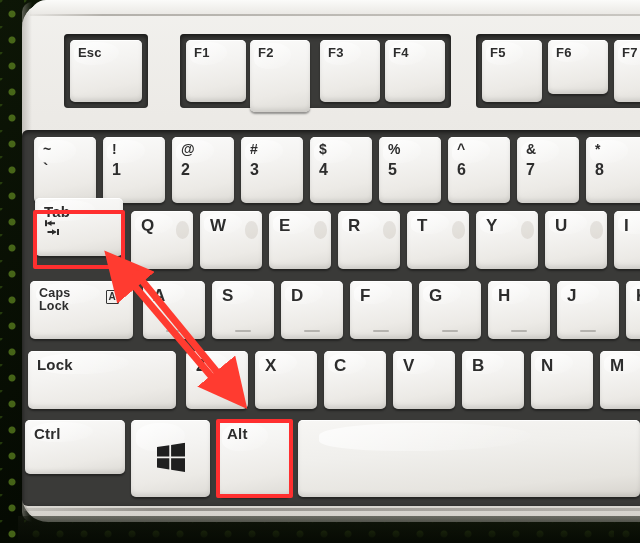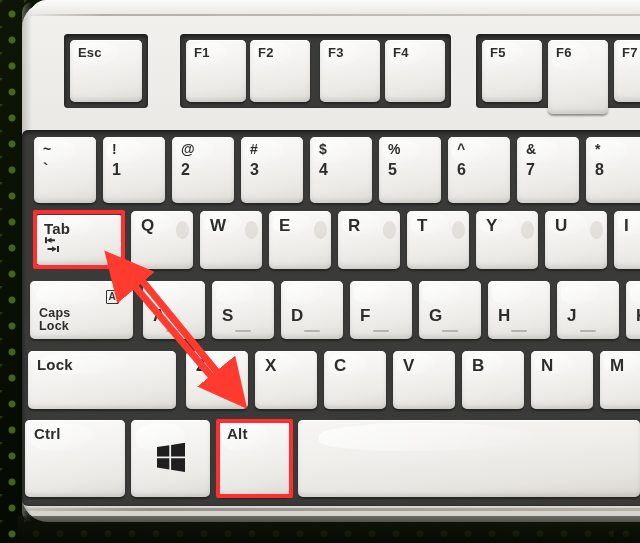--- a/index.html
+++ b/index.html
@@ -85,21 +85,21 @@
     overflow:hidden;
   }
   .key .lbl{
     position:absolute;
     left:9px; top:6px;
     line-height:1.05;
     white-space:pre-line;
   }
   .key.fn{font-size:13px;font-weight:600;}
   .key.fn .lbl{left:8px;top:6px;}
-  .key.small .lbl{font-size:12.5px;margin-top:20px;}
+  .key.small .lbl{font-size:12.5px;}
   .key.alpha .lbl{
     left:10px;top:6px;font-size:17px;font-weight:600;
   }
   .key .dual-top{position:absolute;left:9px;top:4px;font-size:14px;}
   .key .dual-bot{position:absolute;left:9px;top:24px;font-size:16px;}
 
   .key .glint{
     position:absolute;left:6%;top:4%;width:62%;height:36%;
     background:linear-gradient(150deg,rgba(255,255,255,.75),rgba(255,255,255,0));
     border-radius:50% 50% 60% 40%;
@@ -164,37 +164,37 @@
 
   <div id="row-function">
       <div class="key fn " style="left: 70px; top: 40px; width: 72px; height: 62px;">
         <span class="glint"></span>
         <span class="lbl">Esc</span>
       </div>
       <div class="key fn " style="left: 186px; top: 40px; width: 60px; height: 62px;">
         <span class="glint"></span>
         <span class="lbl">F1</span>
       </div>
-      <div class="key fn " style="left: 250px; top: 40px; width: 60px; height: 62px;">
+      <div class="key fn " style="left: 250px; top: 40px; width: 60px; height: 72px;">
         <span class="glint"></span>
         <span class="lbl">F2</span>
       </div>
       <div class="key fn " style="left: 320px; top: 40px; width: 60px; height: 62px;">
         <span class="glint"></span>
         <span class="lbl">F3</span>
       </div>
       <div class="key fn " style="left: 385px; top: 40px; width: 60px; height: 62px;">
         <span class="glint"></span>
         <span class="lbl">F4</span>
       </div>
       <div class="key fn " style="left: 482px; top: 40px; width: 60px; height: 62px;">
         <span class="glint"></span>
         <span class="lbl">F5</span>
       </div>
-      <div class="key fn " style="left: 548px; top: 40px; width: 60px; height: 74px;">
+      <div class="key fn " style="left: 548px; top: 40px; width: 60px; height: 54px;">
         <span class="glint"></span>
         <span class="lbl">F6</span>
       </div>
       <div class="key fn " style="left: 614px; top: 40px; width: 60px; height: 62px;">
         <span class="glint"></span>
         <span class="lbl">F7</span>
       </div>
     </div>
 
   <div id="row-number">
@@ -239,21 +239,21 @@
         <span class="dual-bot">7</span>
       </div>
       <div class="key  " style="left: 586px; top: 137px; width: 62px; height: 66px;">
         <span class="glint"></span>
         <span class="dual-top">*</span>
         <span class="dual-bot">8</span>
       </div>
     </div>
 
   <div id="row-top-letter">
-      <div class="key  " style="left: 35px; top: 215px; width: 88px; height: 50px;">
+      <div class="key  " style="left: 35px; top: 198px; width: 88px; height: 58px;">
         <span class="glint"></span>
         <span class="lbl">Tab</span>
         <span class="tab-icon"><svg width="26" height="17" viewBox="0 0 26 17">
             <path d="M11,3.2 L3.5,3.2" stroke="#2d2d2d" stroke-width="2.1"></path>
             <path d="M7.5,0.4 L3.0,3.2 L7.5,6.0 Z" fill="#2d2d2d"></path>
             <rect x="1.0" y="0.2" width="2.0" height="6.0" fill="#2d2d2d"></rect>
             <path d="M3.5,12.0 L11.5,12.0" stroke="#2d2d2d" stroke-width="2.1"></path>
             <path d="M8.0,9.2 L12.6,12.0 L8.0,14.8 Z" fill="#2d2d2d"></path>
             <rect x="13.0" y="9.0" width="2.0" height="6.0" fill="#2d2d2d"></rect>
           </svg></span>
@@ -362,21 +362,21 @@
         <span class="glint"></span>
         <span class="lbl">N</span>
       </div>
       <div class="key  alpha" style="left: 600px; top: 351px; width: 62px; height: 58px;">
         <span class="glint"></span>
         <span class="lbl">M</span>
       </div>
     </div>
 
   <div id="row-modifier">
-      <div class="key  " style="left: 25px; top: 420px; width: 100px; height: 77px;">
+      <div class="key  " style="left: 25px; top: 420px; width: 100px; height: 54px;">
         <span class="glint"></span>
         <span class="lbl">Ctrl</span>
       </div>
       <div class="key  " style="left: 131px; top: 420px; width: 79px; height: 77px;">
         <span class="glint"></span>
         <span class="win-icon"><svg width="30" height="30" viewBox="0 0 30 30">
             <path d="M1,4.6 L13.3,2.7 L13.3,13.9 L1,13.9 Z" fill="#1f1f1f"></path>
             <path d="M15.1,2.4 L29,0.3 L29,13.9 L15.1,13.9 Z" fill="#1f1f1f"></path>
             <path d="M1,15.8 L13.3,15.8 L13.3,27.0 L1,25.1 Z" fill="#1f1f1f"></path>
             <path d="M15.1,15.8 L29,15.8 L29,29.4 L15.1,27.3 Z" fill="#1f1f1f"></path>

